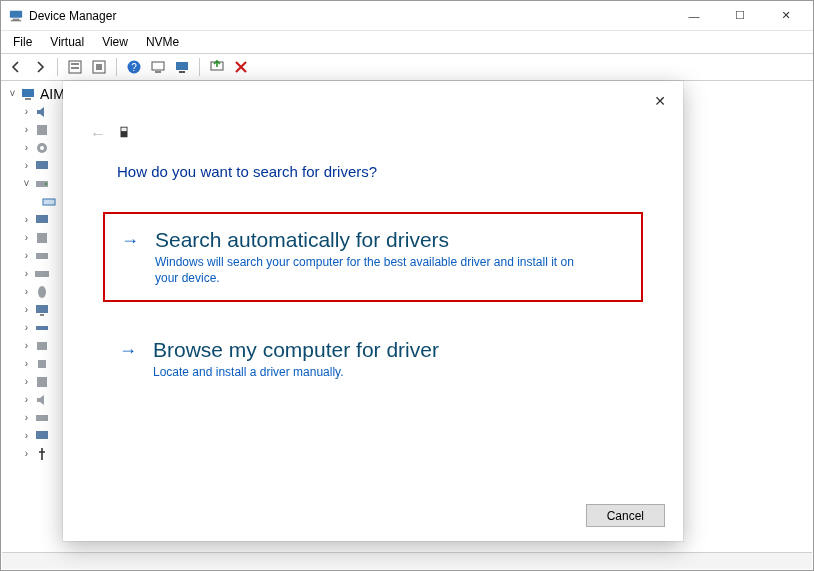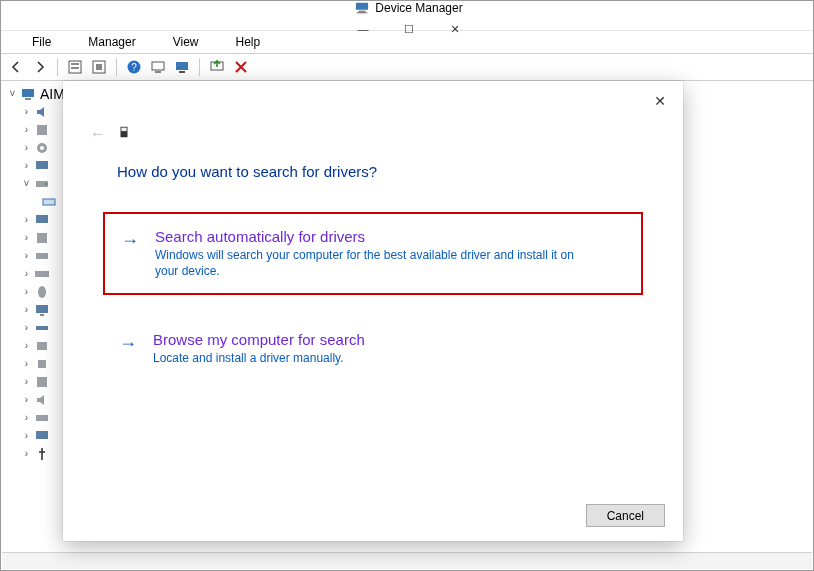--- a/index.html
+++ b/index.html
@@ -16,38 +16,37 @@
     border: 1px solid #999;
   }
   
   .titlebar {
     height: 30px;
     display: flex;
     align-items: center;
     justify-content: space-between;
     border-bottom: 1px solid #e5e5e5;
     padding: 0 4px 0 8px;
-    flex-direction: column;
   }
   .titlebar-left { display: flex; align-items: center; gap: 6px; }
   .titlebar-icon { width: 14px; height: 14px; display: inline-block; }
   .titlebar-text { font-size: 12px; color: #000; }
   .win-caption-buttons { display: flex; }
   .win-btn {
     width: 46px; height: 28px;
     display: flex; align-items: center; justify-content: center;
     color: #333; font-size: 11px;
   }
   .menubar {
     display: flex;
     gap: 0;
     padding: 2px 4px 2px 4px;
     font-size: 12px;
   }
-  .menubar span { padding: 2px 10px 2px 8px; margin-left: 19px; }
+  .menubar span { padding: 2px 10px 2px 8px; }
   .toolbar {
     display: flex;
     align-items: center;
     gap: 6px;
     padding: 3px 6px;
     border-top: 1px solid #d0d0d0;
     border-bottom: 1px solid #d0d0d0;
     height: 28px;
     background: #fff;
   }
@@ -101,21 +100,21 @@
   }
   .option {
     margin: 22px 40px 6px 40px;
     padding: 14px 16px 14px 14px;
     display: flex;
     gap: 14px;
     align-items: flex-start;
   }
   .option.highlight { border: 2px solid #cc0000; }
   .opt-arrow { color: #0a5dbf; font-size: 18px; line-height: 18px; width: 22px; text-align: center; flex: none; margin-top:1px; }
-  .opt-title { color: #6d28d9; font-size: 15px; margin-bottom: 2px; }
+  .opt-title { color: #0c4a6e; font-size: 21px; margin-bottom: 2px; }
   .opt-desc { color: #0a5dbf; font-size: 12px; max-width: 420px; line-height: 16px; }
   .dlg-buttons {
     position: absolute;
     right: 18px; bottom: 14px;
   }
   .btn {
     min-width: 72px; height: 23px;
     border: 1px solid #adadad;
     background: #e1e1e1;
     font-size: 12px;
@@ -143,23 +142,23 @@
   </div>
   <div class="win-caption-buttons">
     <div class="win-btn">—</div>
     <div class="win-btn">☐</div>
     <div class="win-btn">✕</div>
   </div>
 </div>
 
 <div class="menubar">
   <span>File</span>
-  <span>Manager</span>
+  <span>Virtual</span>
   <span>View</span>
-  <span>Help</span>
+  <span>NVMe</span>
 </div>
 
 <div class="toolbar">
   <span class="tool-icon">
       <svg width="16" height="16" viewBox="0 0 16 16">
         <path d="M10 3l-5 5 5 5" stroke="#333" stroke-width="1.6" fill="none"></path>
       </svg>
     </span>
   <span class="tool-icon">
       <svg width="16" height="16" viewBox="0 0 16 16">
@@ -372,21 +371,21 @@
     <div class="opt-arrow">→</div>
     <div>
       <div class="opt-title">Search automatically for drivers</div>
       <div class="opt-desc">Windows will search your computer for the best available driver and install it on your device.</div>
     </div>
   </div>
 
   <div class="option">
     <div class="opt-arrow">→</div>
     <div>
-      <div class="opt-title">Browse my computer for search</div>
+      <div class="opt-title">Browse my computer for driver</div>
       <div class="opt-desc">Locate and install a driver manually.</div>
     </div>
   </div>
 
   <div class="dlg-buttons">
     <div class="btn">Cancel</div>
   </div>
 </div>
 
 </body></html>

